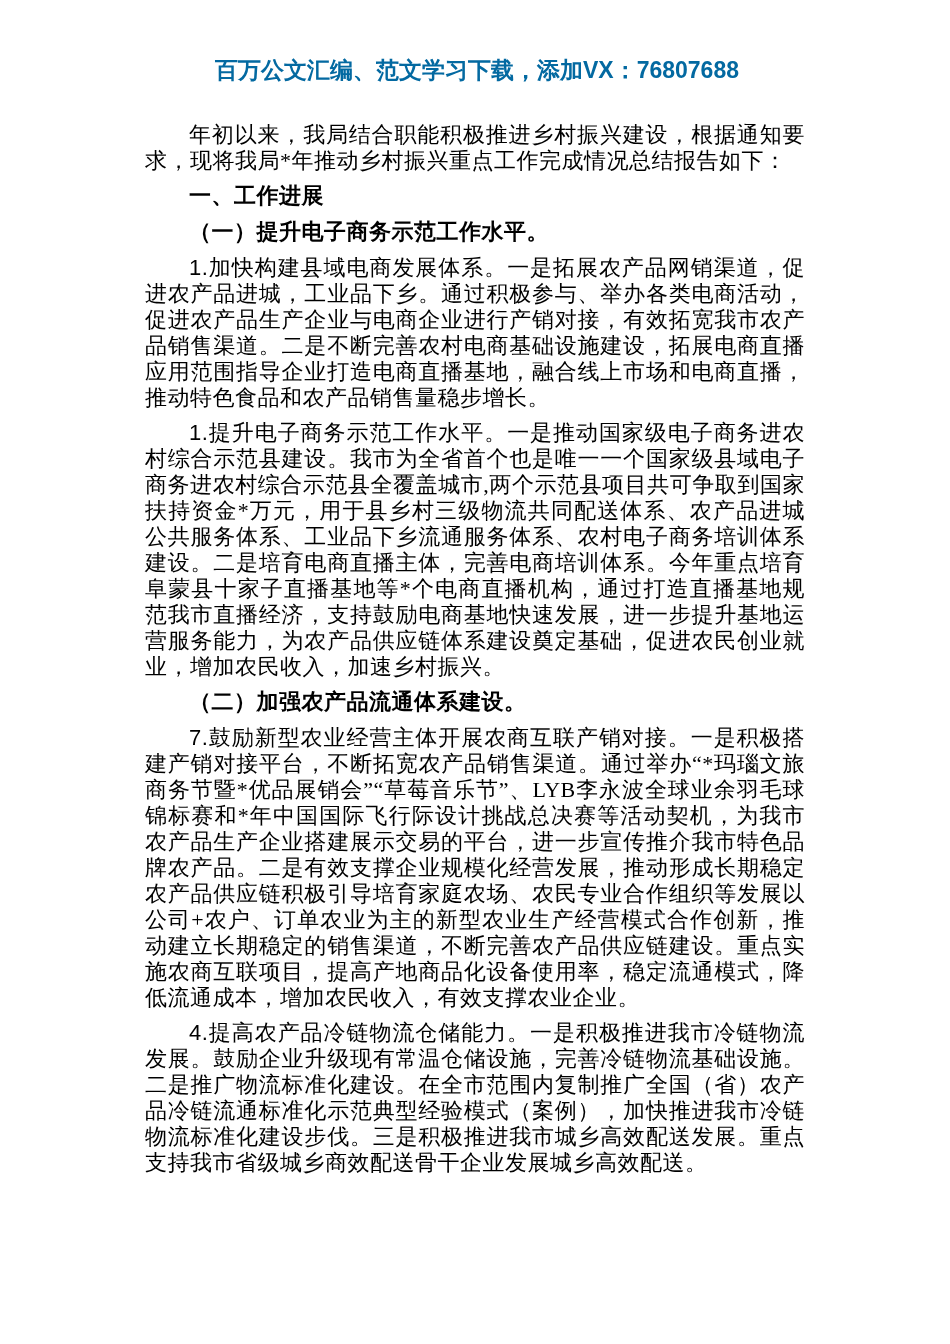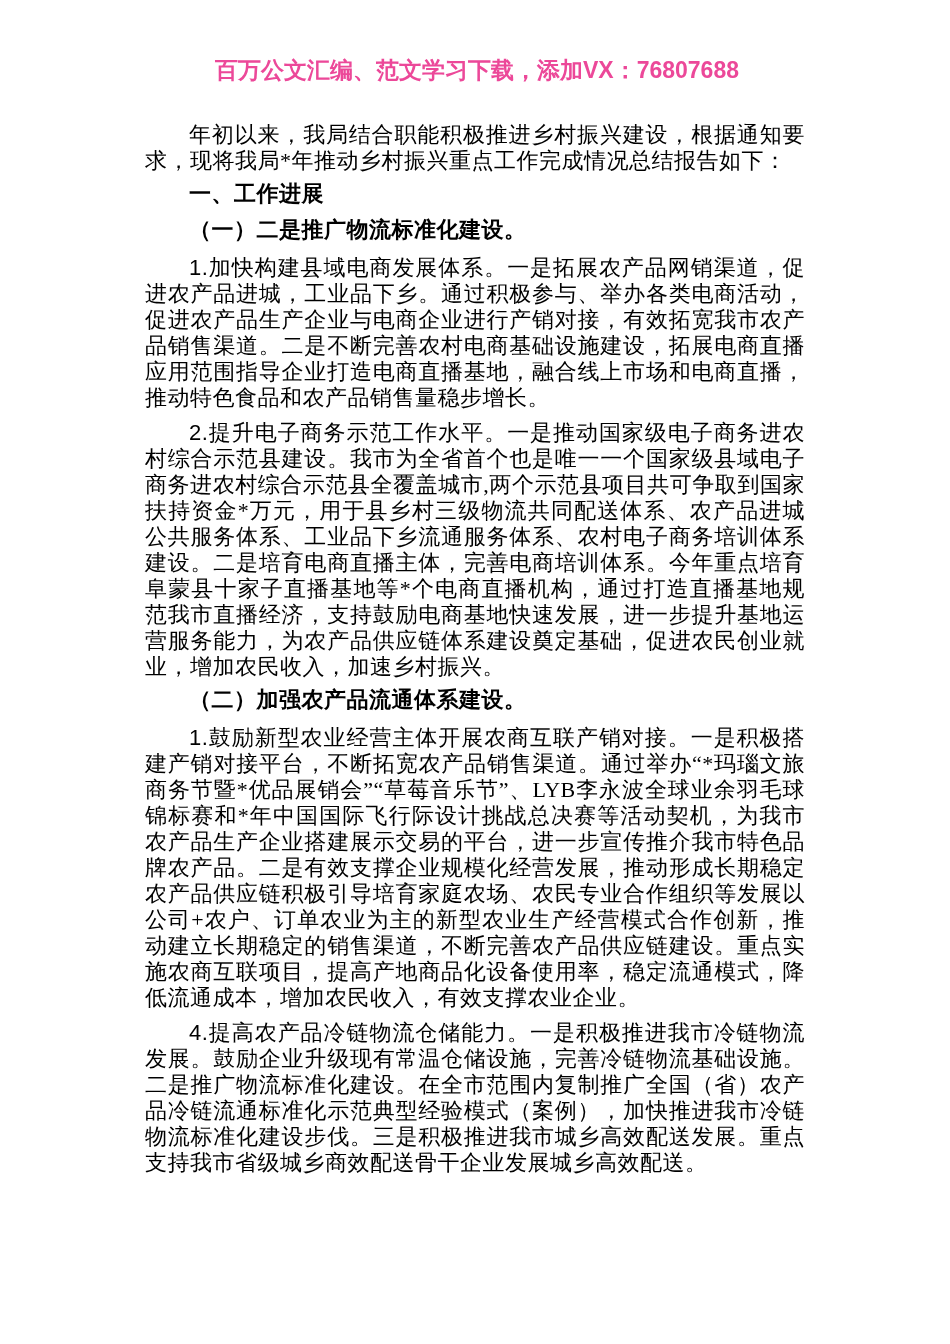--- a/index.html
+++ b/index.html
@@ -31,50 +31,50 @@
   }
   .para {
     font-size: 22px;
     line-height: 26px;
     text-align: justify;
     text-indent: 2em;
     margin: 0 4px 9px 0;
     letter-spacing: 0.5px;
   }
   .heading {
-    font-family: Liberation Mono, monospace;
+    font-family: Liberation Serif, serif;
     font-weight: bold;
     font-size: 22px;
     line-height: 26px;
     text-indent: 2em;
     margin: 4px 0 10px 0;
     letter-spacing: 0.5px;
   }
   .lead {
     font-family: "Liberation Sans", "DejaVu Sans", sans-serif;
     font-weight: normal;
   }
 </style>
 </head>
 <body style="background: rgb(255, 255, 255);">
 
 <div class="page">
 
-  <div class="notice" style="color: #ec4899;">百万公文汇编、范文学习下载，添加VX：76807688</div>
+  <div class="notice" style="color: #0369a1;">百万公文汇编、范文学习下载，添加VX：76807688</div>
 
   <p class="para">年初以来，我局结合职能积极推进乡村振兴建设，根据通知要求，现将我局*年推动乡村振兴重点工作完成情况总结报告如下：</p>
 
   <div class="heading">一、工作进展</div>
 
-  <div class="heading">（一）二是推广物流标准化建设。</div>
+  <div class="heading">（一）提升电子商务示范工作水平。</div>
 
   <p class="para"><span class="lead">1.加快构建县域电商发展体系。</span><span>一是拓展农产品网销渠道，促进农产品进城，工业品下乡。通过积极参与、举办各类电商活动，促进农产品生产企业与电商企业进行产销对接，有效拓宽我市农产品销售渠道。二是不断完善农村电商基础设施建设，拓展电商直播应用范围指导企业打造电商直播基地，融合线上市场和电商直播，推动特色食品和农产品销售量稳步增长。</span></p>
 
-  <p class="para"><span class="lead">2.提升电子商务示范工作水平。</span><span>一是推动国家级电子商务进农村综合示范县建设。我市为全省首个也是唯一一个国家级县域电子商务进农村综合示范县全覆盖城市,两个示范县项目共可争取到国家扶持资金*万元，用于县乡村三级物流共同配送体系、农产品进城公共服务体系、工业品下乡流通服务体系、农村电子商务培训体系建设。二是培育电商直播主体，完善电商培训体系。今年重点培育阜蒙县十家子直播基地等*个电商直播机构，通过打造直播基地规范我市直播经济，支持鼓励电商基地快速发展，进一步提升基地运营服务能力，为农产品供应链体系建设奠定基础，促进农民创业就业，增加农民收入，加速乡村振兴。</span></p>
+  <p class="para"><span class="lead">1.提升电子商务示范工作水平。</span><span>一是推动国家级电子商务进农村综合示范县建设。我市为全省首个也是唯一一个国家级县域电子商务进农村综合示范县全覆盖城市,两个示范县项目共可争取到国家扶持资金*万元，用于县乡村三级物流共同配送体系、农产品进城公共服务体系、工业品下乡流通服务体系、农村电子商务培训体系建设。二是培育电商直播主体，完善电商培训体系。今年重点培育阜蒙县十家子直播基地等*个电商直播机构，通过打造直播基地规范我市直播经济，支持鼓励电商基地快速发展，进一步提升基地运营服务能力，为农产品供应链体系建设奠定基础，促进农民创业就业，增加农民收入，加速乡村振兴。</span></p>
 
   <div class="heading">（二）加强农产品流通体系建设。</div>
 
-  <p class="para"><span class="lead">1.鼓励新型农业经营主体开展农商互联产销对接。</span><span>一是积极搭建产销对接平台，不断拓宽农产品销售渠道。通过举办“*玛瑙文旅商务节暨*优品展销会”“草莓音乐节”、LYB李永波全球业余羽毛球锦标赛和*年中国国际飞行际设计挑战总决赛等活动契机，为我市农产品生产企业搭建展示交易的平台，进一步宣传推介我市特色品牌农产品。二是有效支撑企业规模化经营发展，推动形成长期稳定农产品供应链积极引导培育家庭农场、农民专业合作组织等发展以公司+农户、订单农业为主的新型农业生产经营模式合作创新，推动建立长期稳定的销售渠道，不断完善农产品供应链建设。重点实施农商互联项目，提高产地商品化设备使用率，稳定流通模式，降低流通成本，增加农民收入，有效支撑农业企业。</span></p>
+  <p class="para"><span class="lead">7.鼓励新型农业经营主体开展农商互联产销对接。</span><span>一是积极搭建产销对接平台，不断拓宽农产品销售渠道。通过举办“*玛瑙文旅商务节暨*优品展销会”“草莓音乐节”、LYB李永波全球业余羽毛球锦标赛和*年中国国际飞行际设计挑战总决赛等活动契机，为我市农产品生产企业搭建展示交易的平台，进一步宣传推介我市特色品牌农产品。二是有效支撑企业规模化经营发展，推动形成长期稳定农产品供应链积极引导培育家庭农场、农民专业合作组织等发展以公司+农户、订单农业为主的新型农业生产经营模式合作创新，推动建立长期稳定的销售渠道，不断完善农产品供应链建设。重点实施农商互联项目，提高产地商品化设备使用率，稳定流通模式，降低流通成本，增加农民收入，有效支撑农业企业。</span></p>
 
   <p class="para"><span class="lead">4.提高农产品冷链物流仓储能力。</span><span>一是积极推进我市冷链物流发展。鼓励企业升级现有常温仓储设施，完善冷链物流基础设施。二是推广物流标准化建设。在全市范围内复制推广全国（省）农产品冷链流通标准化示范典型经验模式（案例），加快推进我市冷链物流标准化建设步伐。三是积极推进我市城乡高效配送发展。重点支持我市省级城乡商效配送骨干企业发展城乡高效配送。</span></p>
 
 
 </div>
 
 </body></html>

